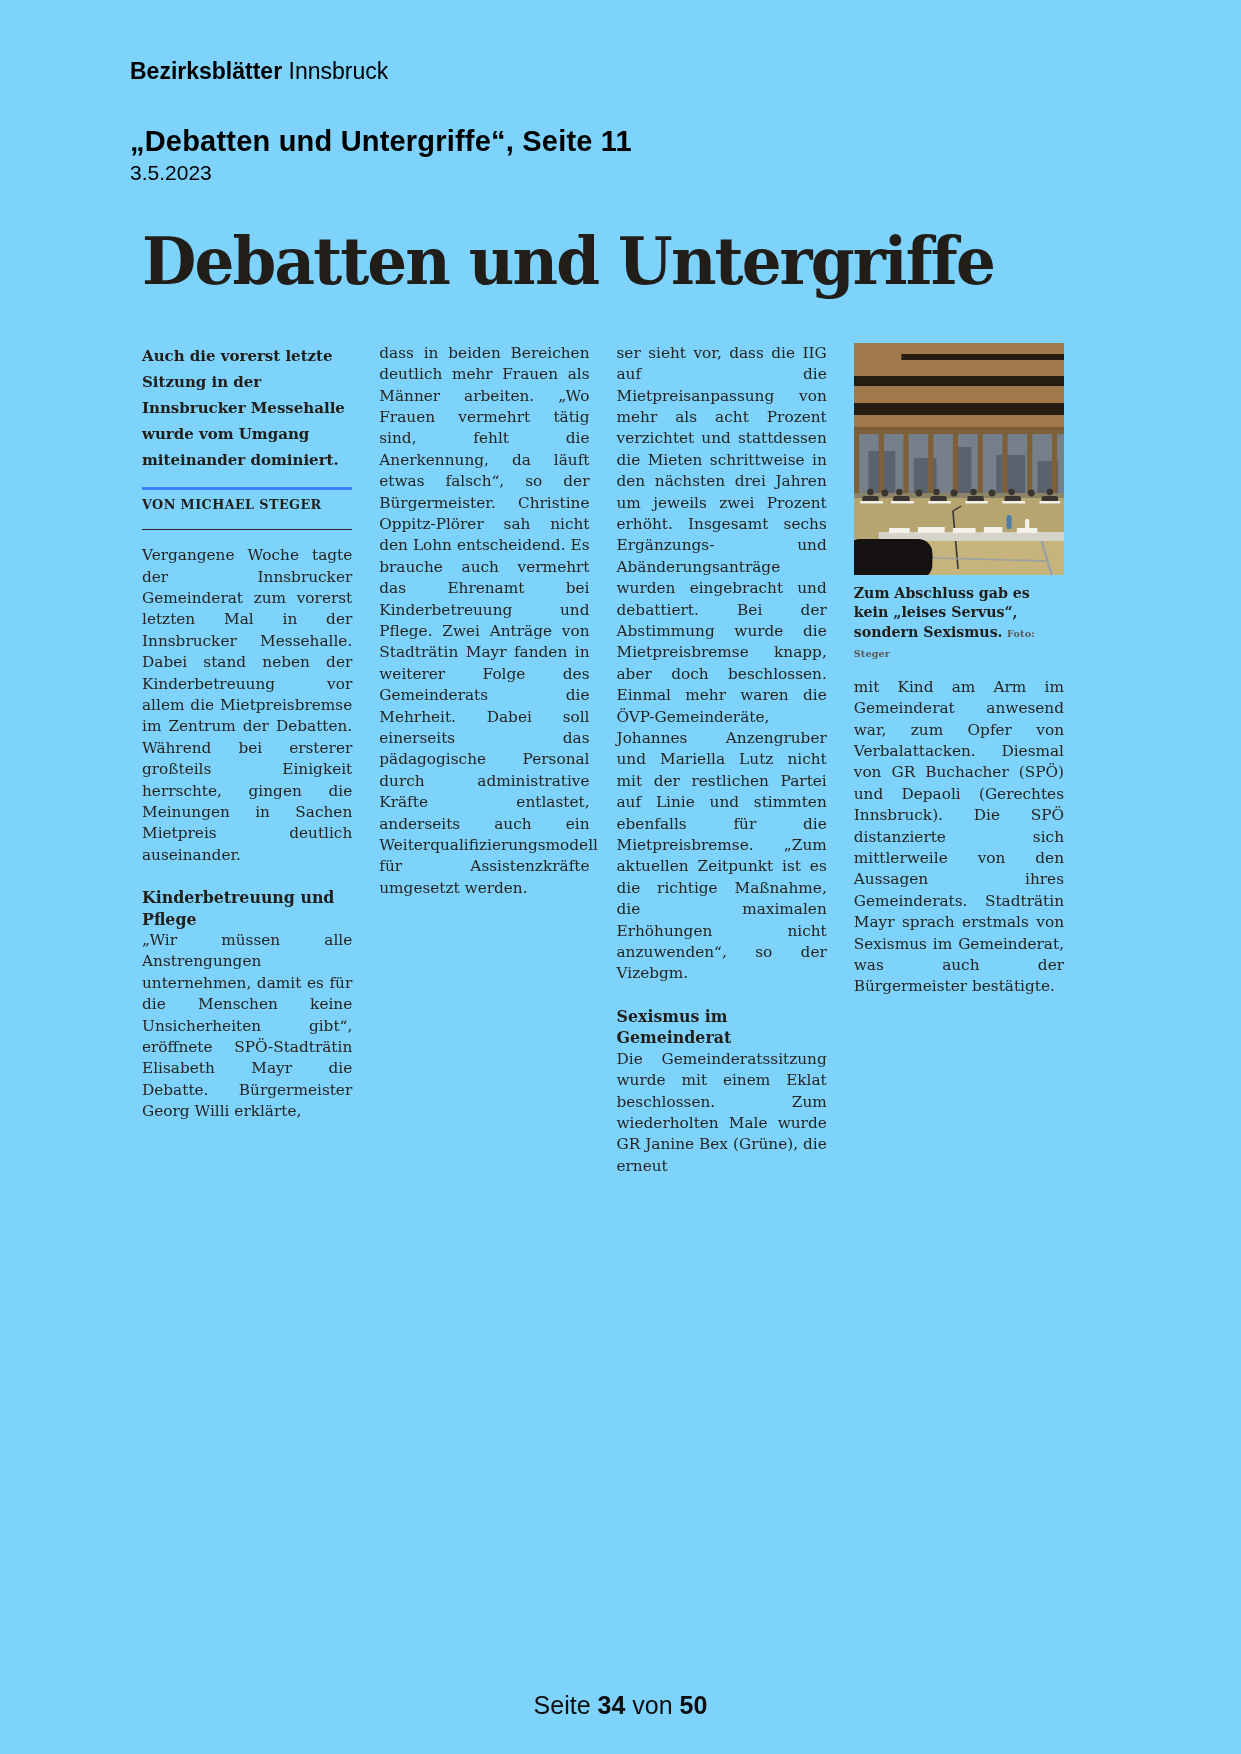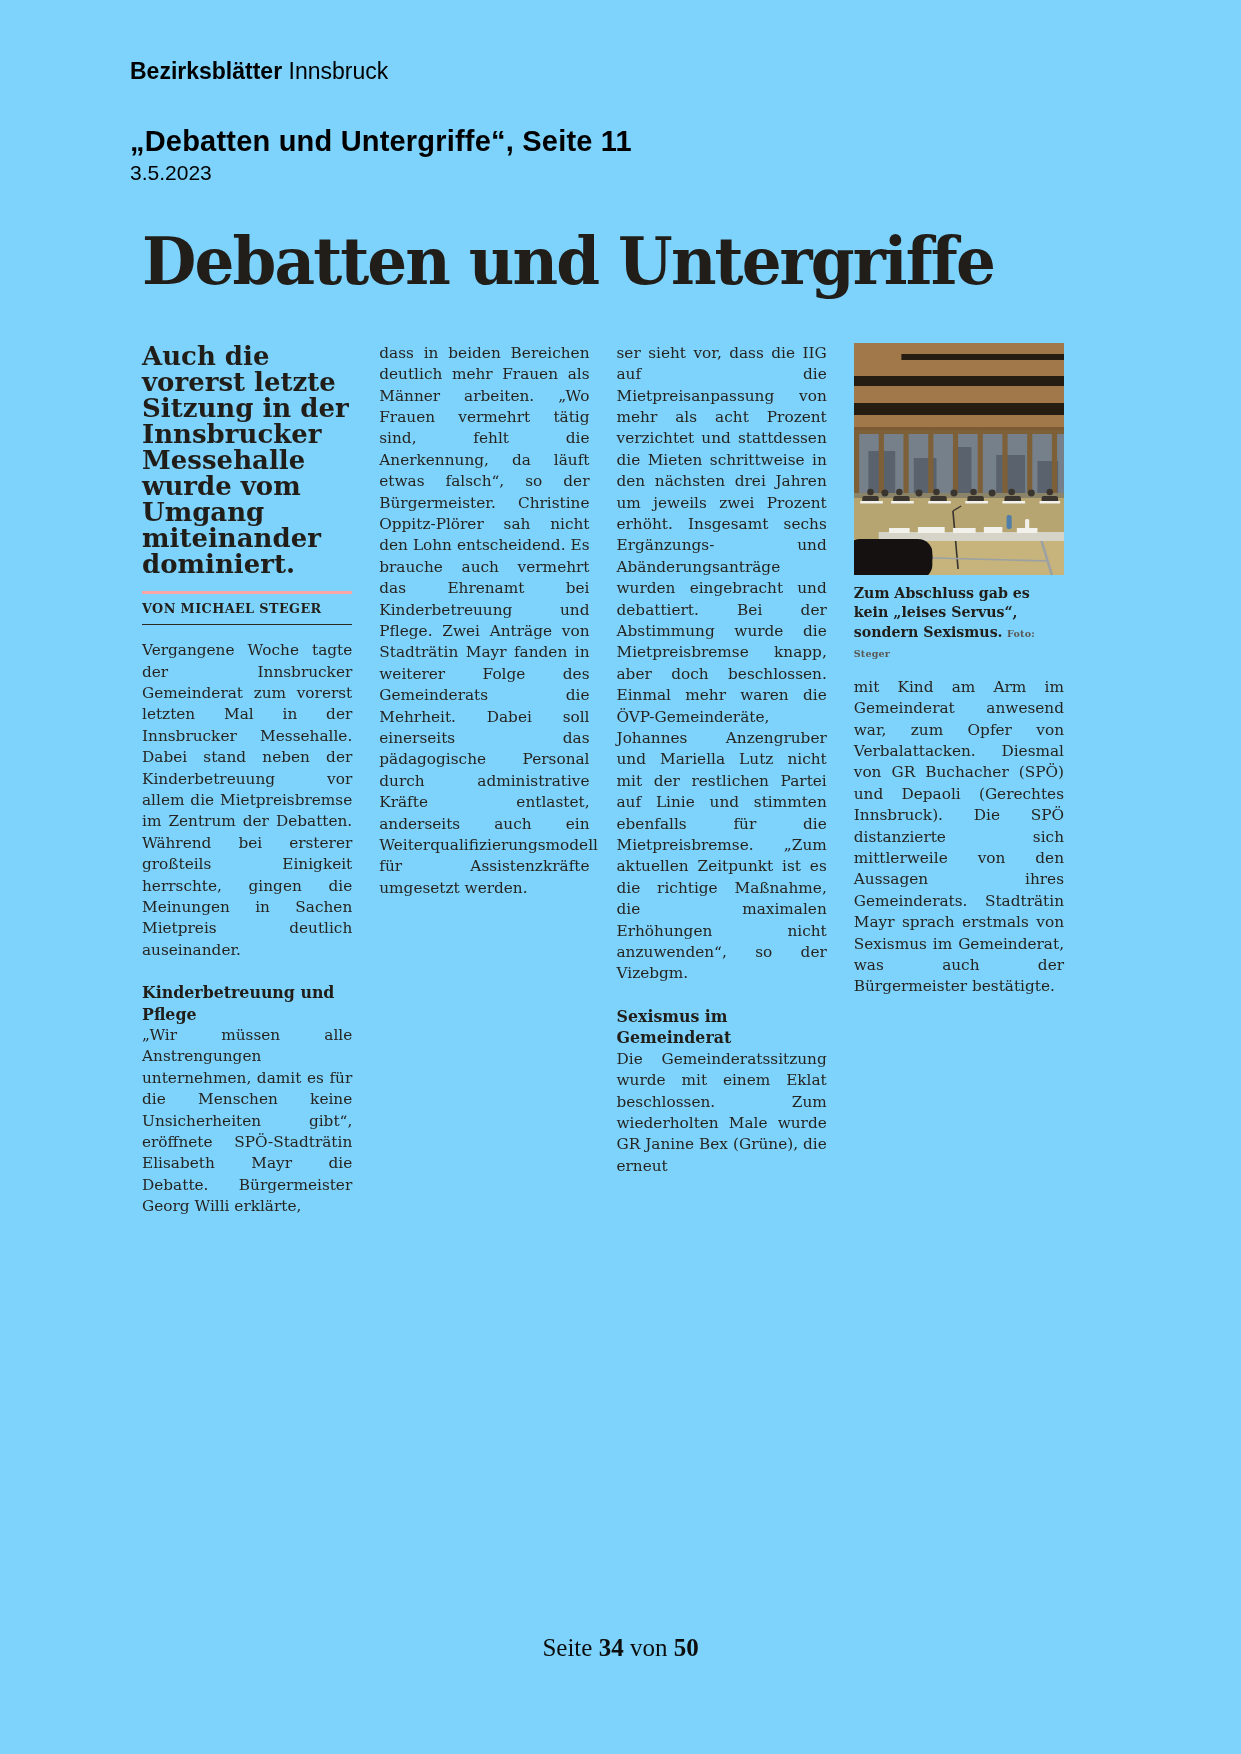--- a/index.html
+++ b/index.html
@@ -14,36 +14,36 @@
   .clip-date{font-size:21px;margin-top:3px;}
 
   
   .article{position:absolute;left:142px;top:230px;width:922px;}
   .headline{margin:0;font-family:"DejaVu Serif",serif;font-weight:bold;color:#211d19;
             font-size:66px;line-height:0.95;letter-spacing:-2px;white-space:nowrap;
             transform:scaleX(0.95);transform-origin:left top;}
   .columns{display:flex;gap:27px;margin-top:50px;}
   .col{flex:1 1 0;min-width:0;font-size:15.3px;line-height:21.4px;text-align:justify;
        hyphens:auto;-webkit-hyphens:auto;color:#262421;}
-  .lede{margin:0 0 14px 0;font-size:26px;line-height:26px;font-weight:bold;text-align:left;color:#211d19;}
-  .byline{border-top:3px solid #fca5a5;border-bottom:1.5px solid #2b2824;padding:4px 0 5px 0;
+  .lede{margin:0 0 14px 0;font-size:15px;line-height:26px;font-weight:bold;text-align:left;color:#211d19;}
+  .byline{border-top:3px solid #3b82f6;border-bottom:1.5px solid #2b2824;padding:4px 0 14px 0;
           margin-bottom:15px;font-size:12.8px;font-weight:bold;letter-spacing:0.4px;text-align:left;color:#211d19;}
   p.body{margin:0;}
   .subhead{margin:21px 0 0 0;font-size:15.8px;line-height:21.4px;font-weight:bold;text-align:left;color:#211d19;}
 
   
   .photo{width:100%;height:232px;margin:0 0 9px 0;line-height:0;}
   .photo svg{width:100%;height:100%;display:block;}
   .caption{margin:0 0 13px 0;text-align:left;font-size:14.2px;line-height:19.5px;}
   .cap-b{font-weight:bold;color:#211d19;}
   .credit{font-size:9.5px;font-weight:bold;color:#5a5650;letter-spacing:0.2px;}
 
   
-  .doc-footer{position:absolute;left:0;top:1634px;width:100%;text-align:center;
-              font-family:Liberation Serif, serif;font-size:25px;color:#0d0d0d;}
+  .doc-footer{position:absolute;left:0;top:1691px;width:100%;text-align:center;
+              font-family:Liberation Sans, sans-serif;font-size:25px;color:#0d0d0d;}
   .doc-footer .bold{font-weight:bold;}
 </style>
 </head>
 <body>
 
 <div class="page">
 
   <header class="doc-header">
     <div class="pub-line"><span class="b">Bezirksblätter</span> <span>Innsbruck</span></div>
     <div class="clip-title">„Debatten und Untergriffe“, Seite 11</div>

